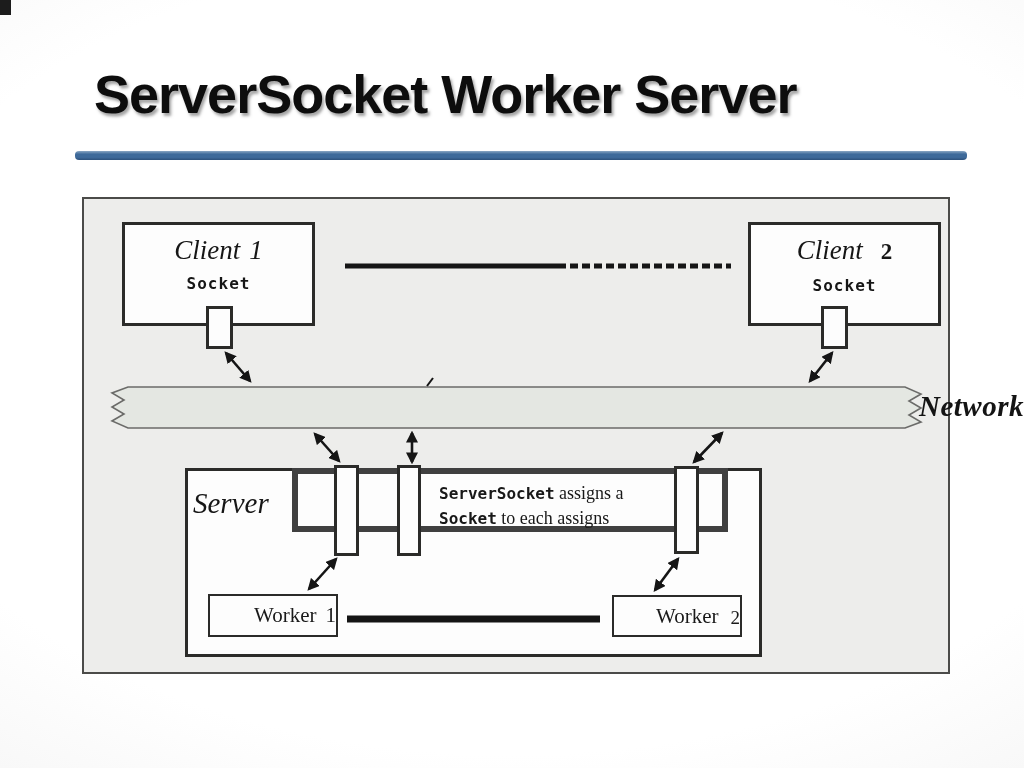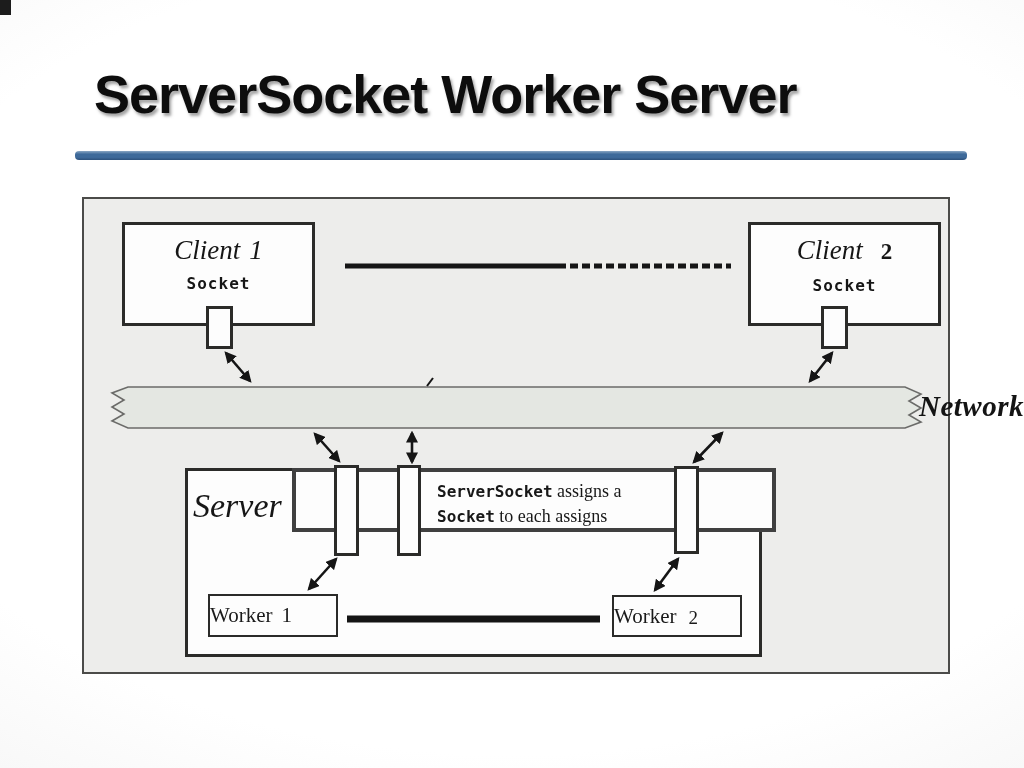--- a/index.html
+++ b/index.html
@@ -50,41 +50,41 @@
   
   #network-label{
     left:0;top:390px;width:1024px;text-align:right;z-index:6;
     font-family:"Liberation Serif",serif;font-weight:bold;font-style:italic;
     font-size:29px;color:#141414;letter-spacing:.5px;
   }
   
   #server-box{left:185px;top:468px;width:577px;height:189px;z-index:1;}
   #server-label{
     left:193px;top:487px;z-index:4;
-    font-family:"Liberation Serif",serif;font-style:italic;font-size:34px;color:#161616;
+    font-family:"Liberation Serif",serif;font-style:italic;font-size:29px;color:#161616;
   }
   #serversocket-band{
-    left:292px;top:468px;width:484px;height:64px;z-index:2;
-    background:var(--box-bg);border:4px solid #404040;box-sizing:border-box;
+    left:292px;top:468px;width:436px;height:64px;z-index:2;
+    background:var(--box-bg);border:6px solid #404040;box-sizing:border-box;
   }
   #band-note{
     position:absolute;left:141px;top:7px;width:280px;
     font-family:"Liberation Serif",serif;font-size:18px;color:#181818;line-height:25px;
   }
   .mono-bold{font-family:"DejaVu Sans Mono",monospace;font-weight:bold;font-size:16px;}
   .srv-socket{
     background:var(--box-bg);border:3px solid #2b2b29;box-sizing:border-box;z-index:5;
   }
   #server-socket-1{left:334px;top:465px;width:25px;height:91px;}
   #server-socket-2{left:397px;top:465px;width:24px;height:91px;}
   #server-socket-3{left:674px;top:466px;width:25px;height:88px;}
   
   .worker-box{
     background:var(--box-bg);border:2.5px solid #2b2b29;box-sizing:border-box;z-index:2;
-    display:flex;align-items:center;justify-content:flex-start;
+    display:flex;align-items:center;justify-content:flex-end;
     font-family:"Liberation Serif",serif;font-size:21px;color:#1a1a1a;
   }
   #worker1-box{left:208px;top:594px;width:130px;height:43px;}
   #worker2-box{left:612px;top:595px;width:130px;height:42px;}
   .worker-num{margin-left:9px;}
   .worker-num-low{margin-left:12px;position:relative;top:2px;font-size:19px;}
   
   #connector-layer{left:0;top:0;width:1024px;height:768px;z-index:4;pointer-events:none;}
   .net-band{fill:var(--network-bg);stroke:#6b6b69;stroke-width:1.6;}
   .wire{stroke:var(--line);fill:none;}

